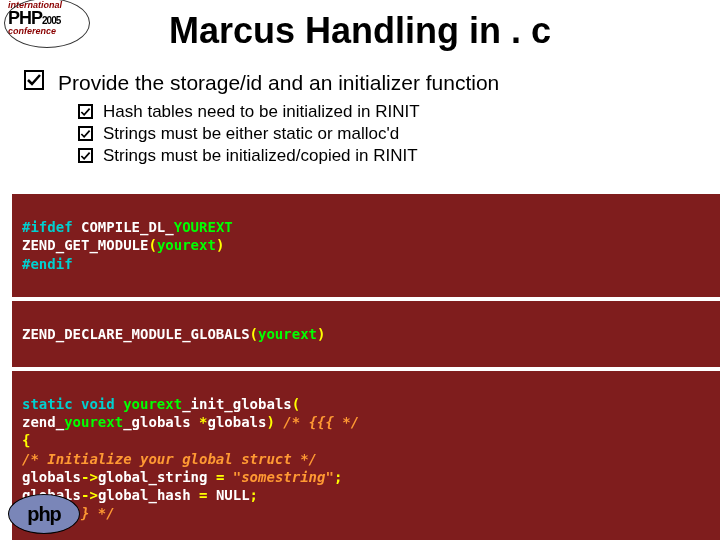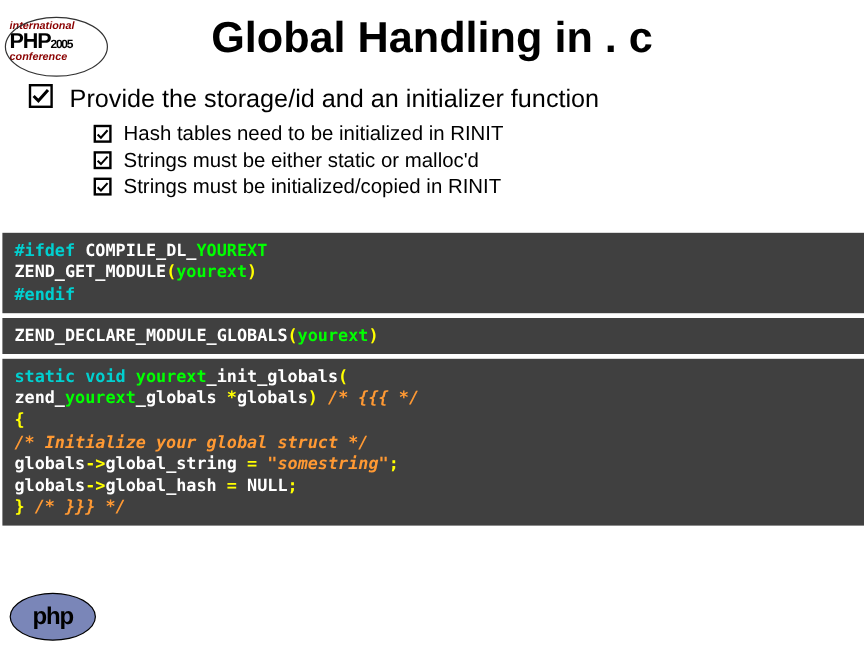--- a/index.html
+++ b/index.html
@@ -1,34 +1,34 @@
 <!DOCTYPE html>
 <html><head>
 <meta charset="utf-8">
 <style>
 * { margin: 0; padding: 0; box-sizing: border-box; }
 body { width: 720px; height: 540px; background: #fff; font-family: Verdana, Arial, sans-serif; position: relative; overflow: hidden; }
 .slide { width: 100%; height: 100%; position: relative; }
-.logo-top { position: absolute; top: 16px; left: 8px; width: 78px; height: 44px; }
+.logo-top { position: absolute; top: 0; left: 8px; width: 78px; height: 44px; }
 .logo-top .intl { font-size: 9px; color: #8a0000; font-style: italic; font-weight: bold; }
 .logo-top .php-big { font-size: 18px; font-weight: bold; color: #000; line-height: 0.9; letter-spacing: -1px; }
 .logo-top .conf { font-size: 9px; color: #8a0000; font-style: italic; font-weight: bold; }
 .logo-top .oval { position: absolute; top: -2px; left: -4px; width: 86px; height: 50px; border: 1px solid #333; border-radius: 50%; }
 .title { text-align: center; font-size: 36px; color: #000; padding-top: 10px; padding-bottom: 18px; font-family: Verdana, sans-serif; }
 .content { padding-left: 24px; padding-right: 20px; }
 .check-row { display: flex; align-items: flex-start; margin-bottom: 6px; }
 .checkbox { width: 20px; height: 20px; border: 2px solid #000; display: flex; align-items: center; justify-content: center; flex-shrink: 0; margin-right: 14px; }
 .checkbox svg { width: 16px; height: 16px; }
 .main-text { font-size: 21px; color: #000; line-height: 1.25; }
 .sub-list { padding-left: 54px; margin-top: 4px; margin-bottom: 28px; }
 .sub-row { display: flex; align-items: flex-start; margin-bottom: 2px; }
 .sub-check { width: 15px; height: 15px; border: 2px solid #000; display: flex; align-items: center; justify-content: center; flex-shrink: 0; margin-right: 10px; margin-top: 2px; }
 .sub-check svg { width: 12px; height: 12px; }
 .sub-text { font-size: 17px; color: #000; }
-.code-block { background: #404040; color: #fff; font-family: "Lucida Console", Monaco, monospace; font-size: 14px; padding: 6px 10px; margin: 0 0 4px 2px; line-height: 1.3; font-weight: bold; }
+.code-block { background: #7f1d1d; color: #fff; font-family: "Lucida Console", Monaco, monospace; font-size: 14px; padding: 24px 10px; margin: 0 0 4px 12px; line-height: 1.3; font-weight: bold; }
 .code-block .c-teal { color: #00d0d0; }
 .code-block .c-green { color: #00ff00; }
 .code-block .c-yellow { color: #ffff00; }
 .code-block .c-orange { color: #ff9933; font-style: italic; }
 .code-block .c-white { color: #fff; }
 .footer { position: absolute; bottom: 6px; left: 0; right: 0; display: flex; justify-content: space-between; padding: 0 18px 0 90px; font-size: 14px; color: #000; }
 .footer .author { }
 .footer .topic { position: absolute; left: 50%; transform: translateX(-50%); }
 .footer .page { }
 .logo-bottom { position: absolute; bottom: 6px; left: 8px; }
@@ -40,21 +40,21 @@
 <body>
 
 <div class="slide">
   <div class="logo-top">
     <div class="oval"></div>
     <div class="intl">international</div>
     <div class="php-big">PHP<span style="font-size:10px">2005</span></div>
     <div class="conf">conference</div>
   </div>
 
-  <h1 class="title">Global Handling in . c</h1>
+  <h1 class="title">Marcus Handling in . c</h1>
 
   <div class="content">
     <div class="check-row">
       <div class="checkbox">
         <svg viewBox="0 0 16 16">
             <path d="M2 8 L6 12 L14 3" stroke="#000" stroke-width="2.5" fill="none"></path>
           </svg>
       </div>
       <div class="main-text">Provide the storage/id and an initializer function</div>
     </div>

